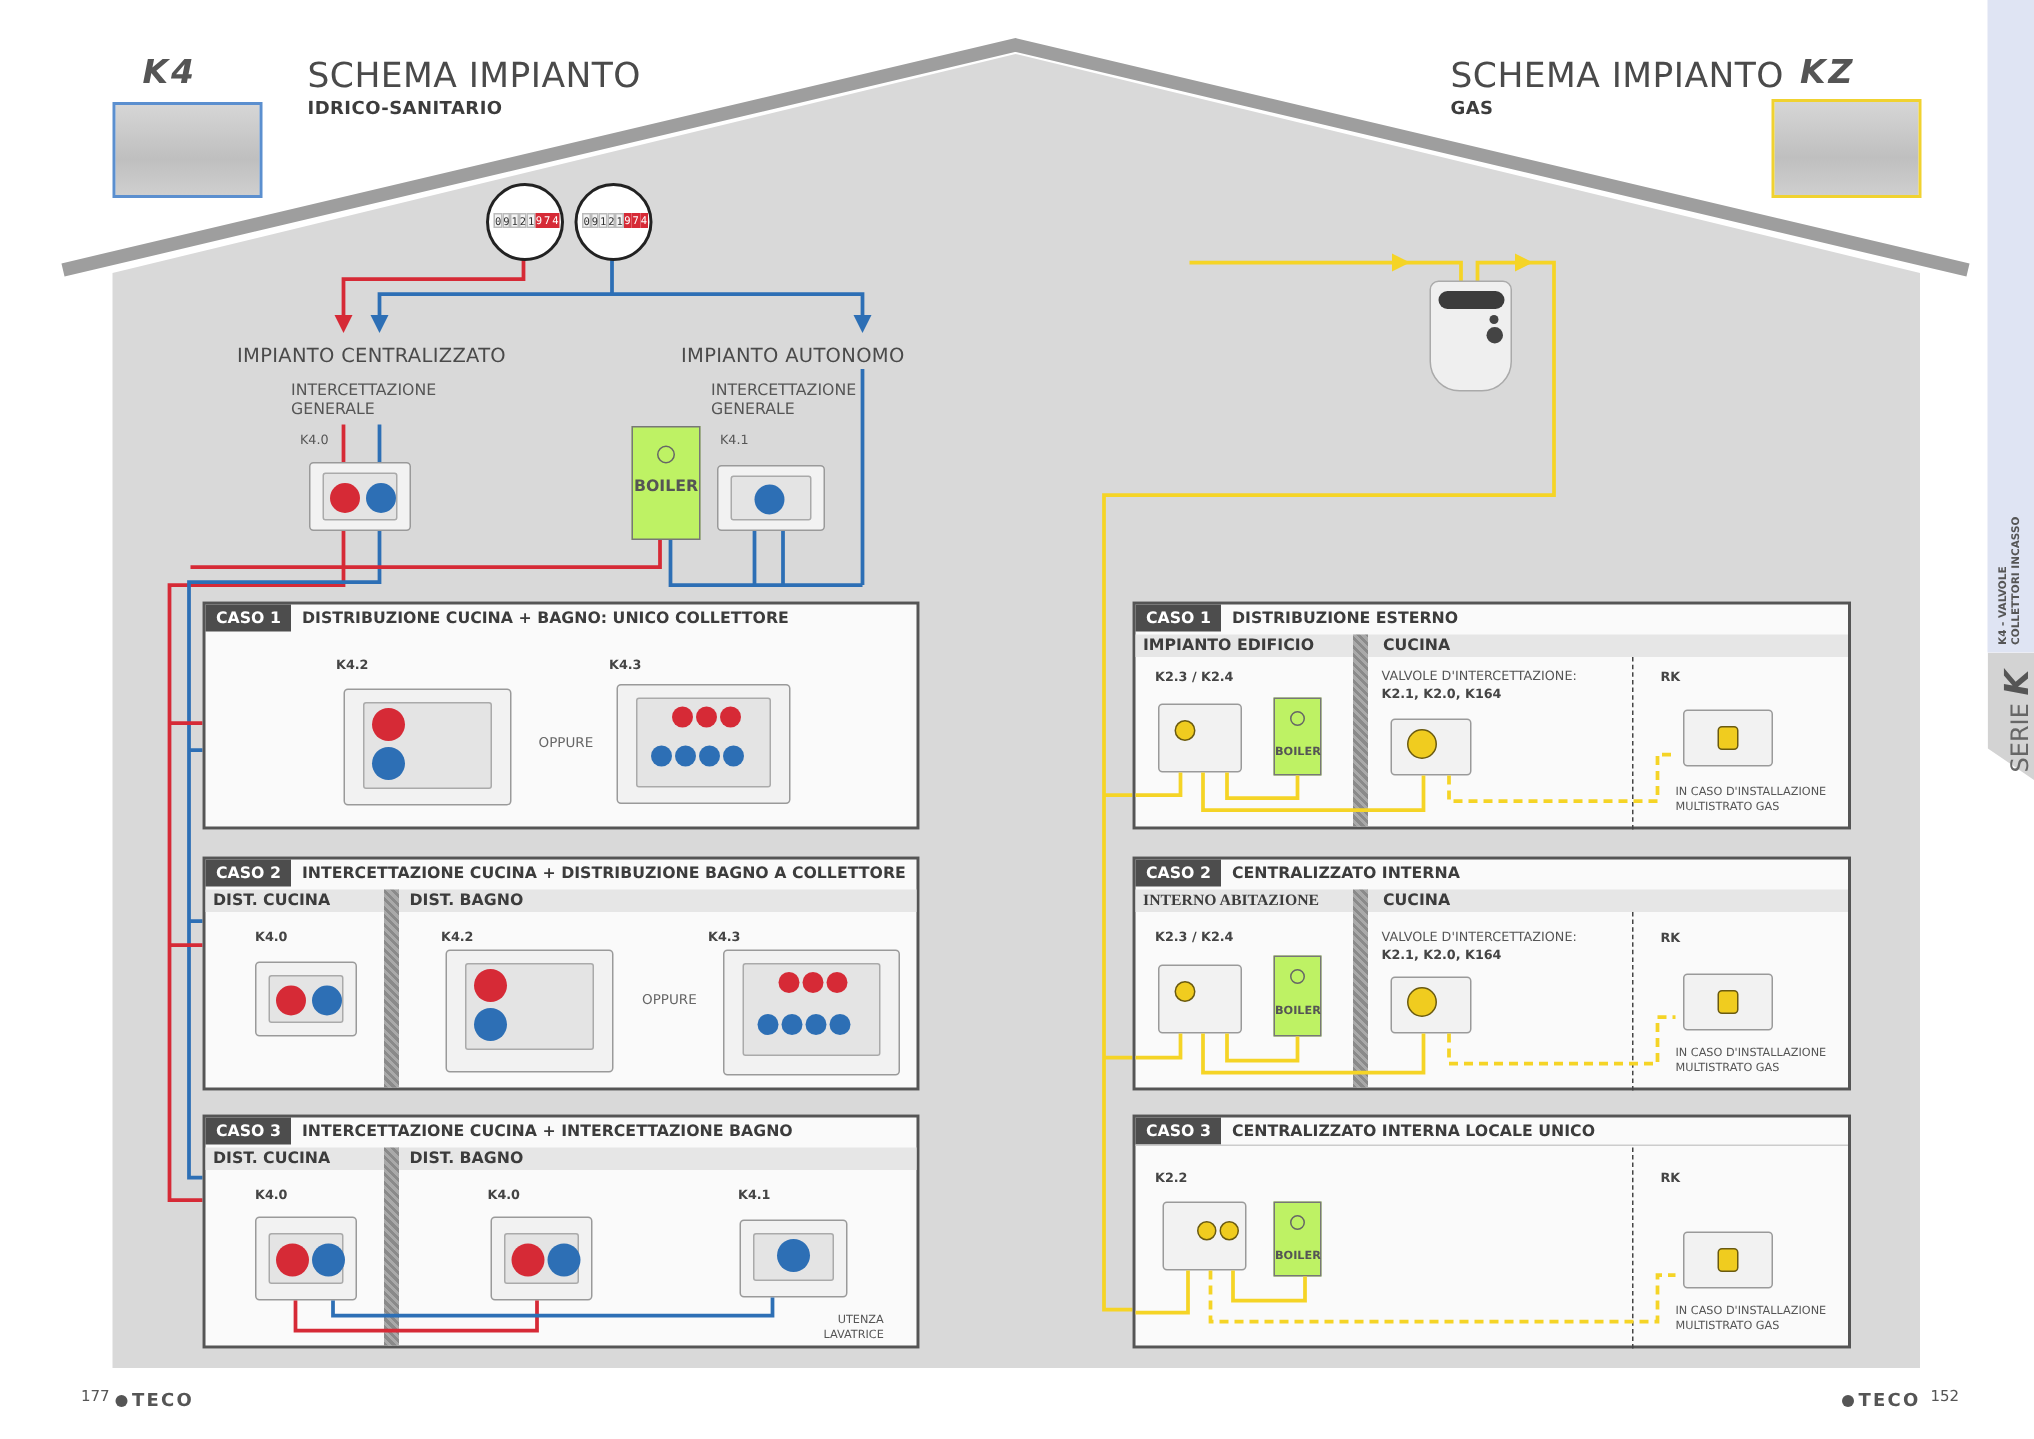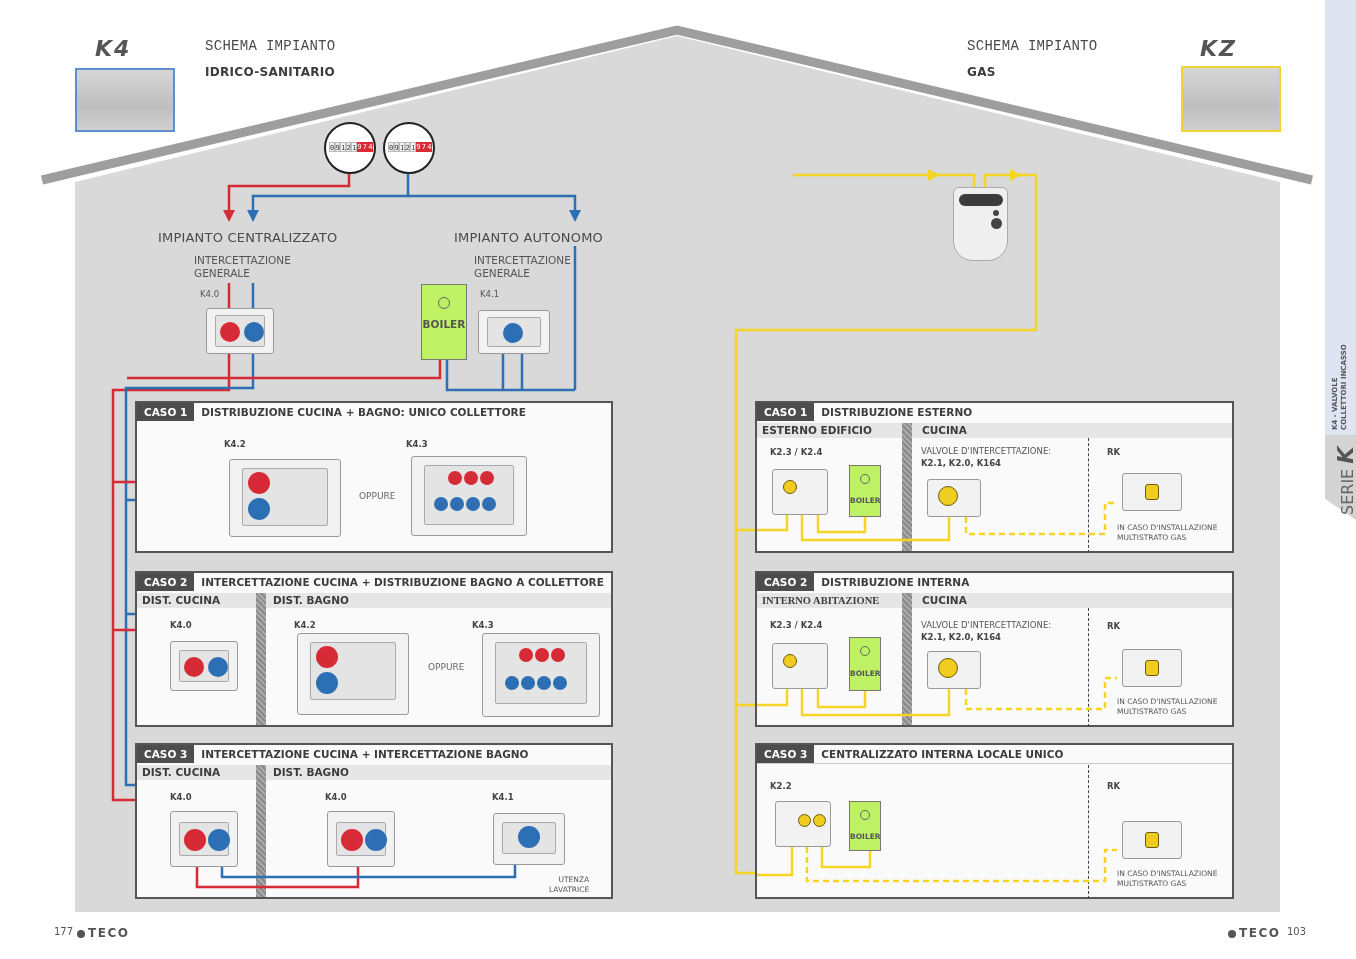--- a/index.html
+++ b/index.html
@@ -5,21 +5,21 @@
   * { box-sizing: border-box; margin: 0; padding: 0; }
   html, body { width: 1356px; height: 959px; background: #ffffff; overflow: hidden; }
   body { position: relative; font-family: "DejaVu Sans", sans-serif; color: #3c3c3c; }
 
   .abs { position: absolute; }
 
   
   #house-svg { position: absolute; left: 0; top: 0; width: 1356px; height: 959px; }
 
   
-  .title-main { font-size: 14px; letter-spacing: 0.3px; color: #4a4a4a; font-family: Liberation Mono, monospace; }
+  .title-main { font-size: 23px; letter-spacing: 0.3px; color: #4a4a4a; }
   .title-sub { font-size: 12px; font-weight: bold; color: #3c3c3c; letter-spacing: 0.3px; }
   .logo-text { font-family: "DejaVu Sans", sans-serif; font-style: italic; font-weight: bold; font-size: 22px; color: #555; letter-spacing: 2px; }
   .thumb { border: 2px solid #5b8fcf; background: linear-gradient(180deg, #d6d6d6, #bfbfbf 60%, #cfcfcf); }
   .thumb.gas { border-color: #f0d230; }
 
   
   .side-tab-top { background: #dfe4f3; }
   .side-tab-bottom { background: #d3d3d3; }
   .side-small { font-size: 7px; font-weight: bold; color: #555; transform: rotate(-90deg); transform-origin: left top; white-space: nowrap; line-height: 9px; }
   .side-serie { font-size: 16px; color: #666; transform: rotate(-90deg); transform-origin: left top; white-space: nowrap; }
@@ -281,21 +281,21 @@
   <div class="knob" style="left:39px;top:22px;width:6px;height:6px;background:#444;"></div>
   <div class="knob" style="left:37px;top:30px;width:11px;height:11px;background:#444;"></div>
 </div>
 
 <div class="panel" style="left:755px;top:401px;width:479px;height:152px;">
   <div class="panel-head">
     <div class="caso-badge">CASO 1</div>
     <div class="caso-title">DISTRIBUZIONE ESTERNO</div>
   </div>
   <div class="sub-bar" style="left:0;top:20px;width:475px;"></div>
-  <div class="sub-bar" style="left:0;top:20px;background:transparent;">ESTERNO EDIFICIO</div>
+  <div class="sub-bar" style="left:0;top:20px;background:transparent;">IMPIANTO EDIFICIO</div>
   <div class="sub-bar" style="left:160px;top:20px;background:transparent;">CUCINA</div>
   <div class="wall" style="left:145px;top:20px;height:128px;"></div>
   <div class="code" style="left:13px;top:44px;">K2.3 / K2.4</div>
   <div class="dev" style="left:15px;top:66px;width:56px;height:46px;">
     <div class="knob yellow" style="left:10px;top:10px;width:14px;height:14px;"></div>
   </div>
   <div class="boiler" style="left:92px;top:62px;width:32px;height:52px;">
     <div class="gauge" style="left:10px;top:8px;width:10px;height:10px;"></div>
     <div class="boiler-label" style="top:30px;font-size:7.5px;">BOILER</div>
   </div>
@@ -315,21 +315,21 @@
     <polyline points="-2,127 30,127 30,112" fill="none" stroke="#f5d426" stroke-width="2.5"></polyline>
     <polyline points="45,112 45,137 192,137 192,114" fill="none" stroke="#f5d426" stroke-width="2.5"></polyline>
     <polyline points="61,112 61,129 108,129 108,114" fill="none" stroke="#f5d426" stroke-width="2.5"></polyline>
     <polyline points="209,114 209,131 348,131 348,100 360,100" fill="none" stroke="#f5d426" stroke-width="2.5" stroke-dasharray="6,4"></polyline>
   </svg>
 </div>
 
 <div class="panel" style="left:755px;top:571px;width:479px;height:156px;">
   <div class="panel-head">
     <div class="caso-badge">CASO 2</div>
-    <div class="caso-title">DISTRIBUZIONE INTERNA</div>
+    <div class="caso-title">CENTRALIZZATO INTERNA</div>
   </div>
   <div class="sub-bar" style="left:0;top:20px;width:475px;"></div>
   <div class="sub-bar" style="left:0;top:20px;background:transparent;font-family:Liberation Serif, serif;">INTERNO ABITAZIONE</div>
   <div class="sub-bar" style="left:160px;top:20px;background:transparent;">CUCINA</div>
   <div class="wall" style="left:145px;top:20px;height:132px;"></div>
   <div class="code" style="left:13px;top:47px;">K2.3 / K2.4</div>
   <div class="dev" style="left:15px;top:70px;width:56px;height:46px;">
     <div class="knob yellow" style="left:10px;top:10px;width:14px;height:14px;"></div>
   </div>
   <div class="boiler" style="left:92px;top:64px;width:32px;height:54px;">
@@ -381,13 +381,13 @@
   <svg class="abs" style="left:0;top:0;" width="479" height="156">
     <polyline points="-2,130 35,130 35,102" fill="none" stroke="#f5d426" stroke-width="2.5"></polyline>
     <polyline points="65,102 65,122 113,122 113,106" fill="none" stroke="#f5d426" stroke-width="2.5"></polyline>
     <polyline points="50,102 50,136 348,136 348,105 360,105" fill="none" stroke="#f5d426" stroke-width="2.5" stroke-dasharray="6,4"></polyline>
   </svg>
 </div>
 
 <div class="abs footer-num" style="left:54px;top:926px;">177</div>
 <div class="abs teco" style="left:77px;top:926px;"><span class="teco-dot"></span><span>TECO</span></div>
 <div class="abs teco" style="left:1228px;top:926px;"><span class="teco-dot"></span><span>TECO</span></div>
-<div class="abs footer-num" style="left:1287px;top:926px;">103</div>
+<div class="abs footer-num" style="left:1287px;top:926px;">152</div>
 
 </body></html>

